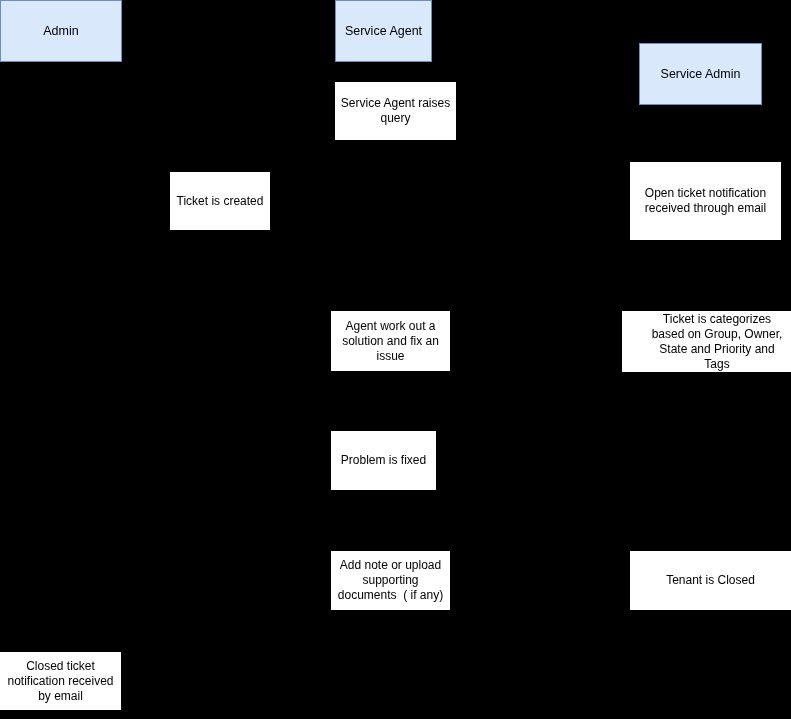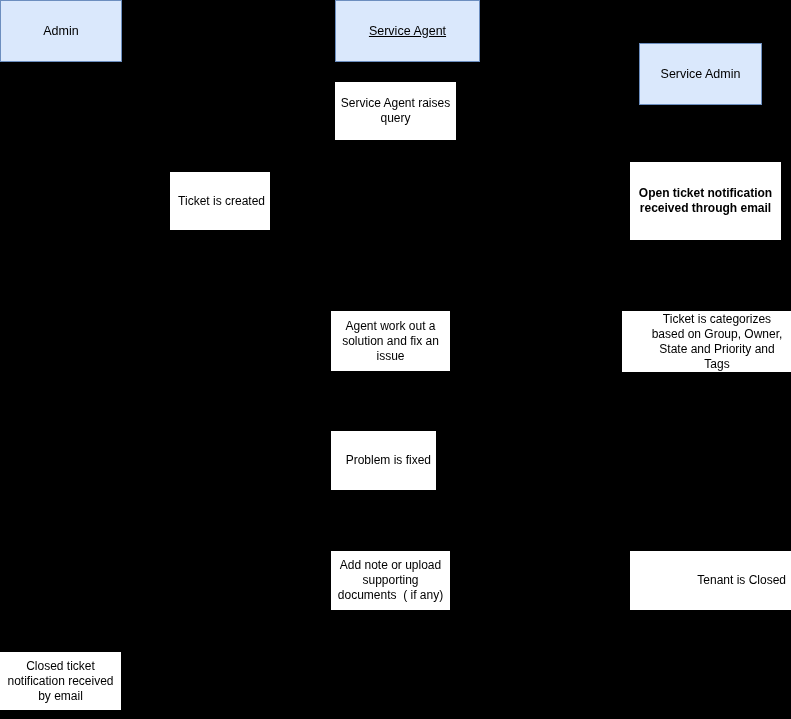--- a/index.html
+++ b/index.html
@@ -37,38 +37,37 @@
     white-space: pre-wrap;
   }
   .lane-header {
     background: #dae8fc;
     border: 1px solid #6c8ebf;
     font-size: 12.5px;
   }
   .step {
     background: #ffffff;
     border: 1px solid #ffffff;
-    justify-content: flex-end;
   }
   .step-left {
     justify-content: flex-start;
     text-align: left;
     padding-left: 6px;
   }
 </style>
 </head>
 <body>
 
 <div id="canvas">
 
   <div class="node lane-header" style="left:0px; top:0px; width:122px; height:62px;">
     <span>Admin</span>
   </div>
 
-  <div class="node lane-header" style="left:335px; top:0px; width:145px; height:62px;text-decoration:underline;">
+  <div class="node lane-header" style="left:335px; top:0px; width:97px; height:62px;">
     <span>Service Agent</span>
   </div>
 
   <div class="node lane-header" style="left:639px; top:0px; width:123px; height:62px;margin-top:43px;">
     <span>Service Admin</span>
   </div>
 
 
   <div class="node step" style="left:0px; top:652px; width:121px; height:58px;">
     <span>Closed ticket notification received by email</span>
@@ -87,21 +86,21 @@
   </div>
 
   <div class="node step" style="left:331px; top:431px; width:105px; height:59px;">
     <span>Problem is fixed</span>
   </div>
 
   <div class="node step" style="left:331px; top:551px; width:119px; height:59px;">
     <span>Add note or upload supporting documents  ( if any)</span>
   </div>
 
-  <div class="node step" style="left:630px; top:162px; width:151px; height:78px;font-weight:bold;">
+  <div class="node step" style="left:630px; top:162px; width:151px; height:78px;">
     <span>Open ticket notification received through email</span>
   </div>
 
   <div class="node step" style="left:622px; top:311px; width:169px; height:61px;padding-left:25px;">
     <span>Ticket is categorizes based on Group, Owner, State and Priority and Tags</span>
   </div>
 
   <div class="node step" style="left:630px; top:551px; width:161px; height:59px;">
     <span>Tenant is Closed</span>
   </div>

